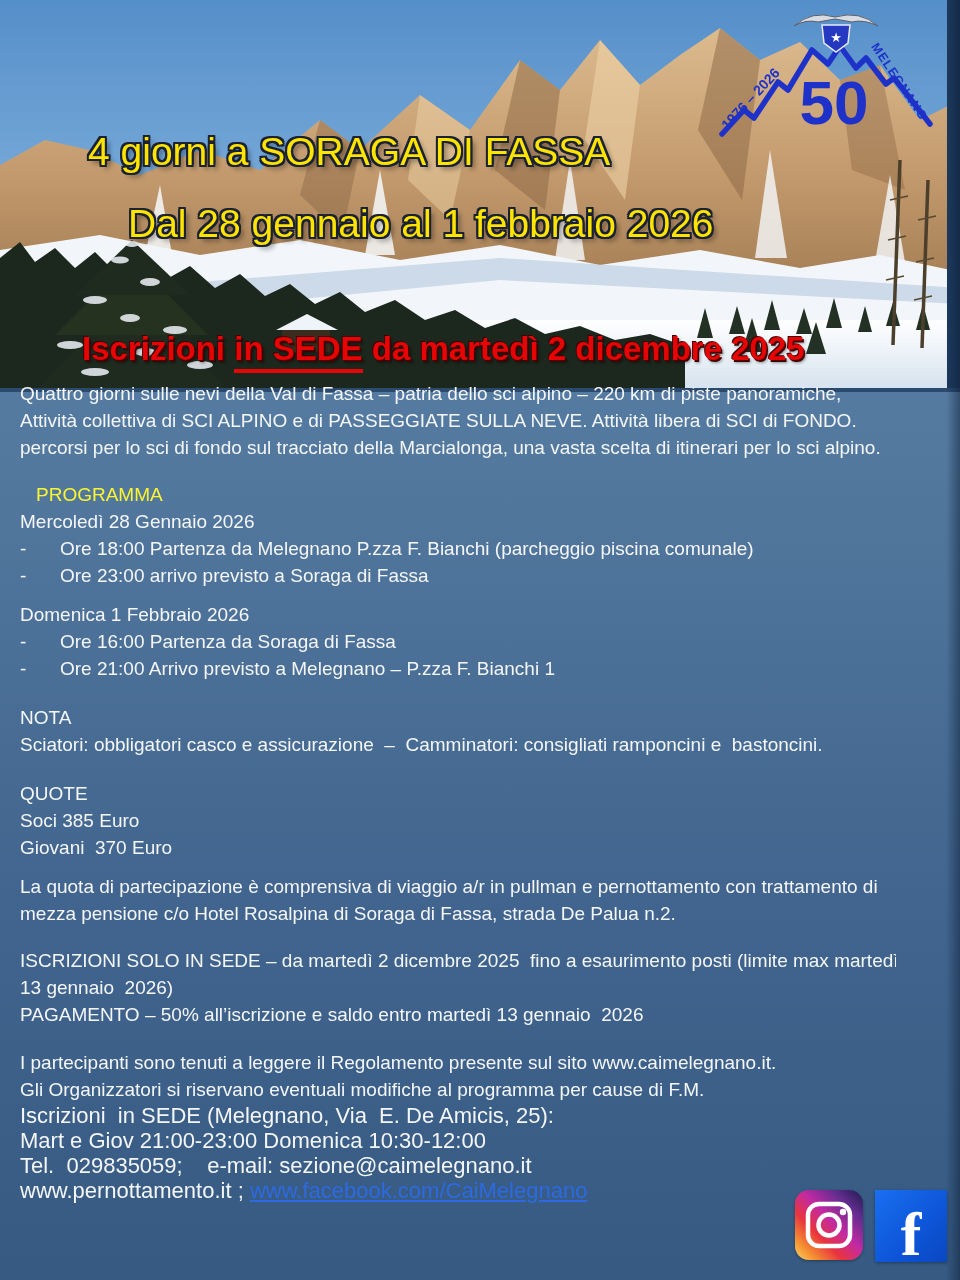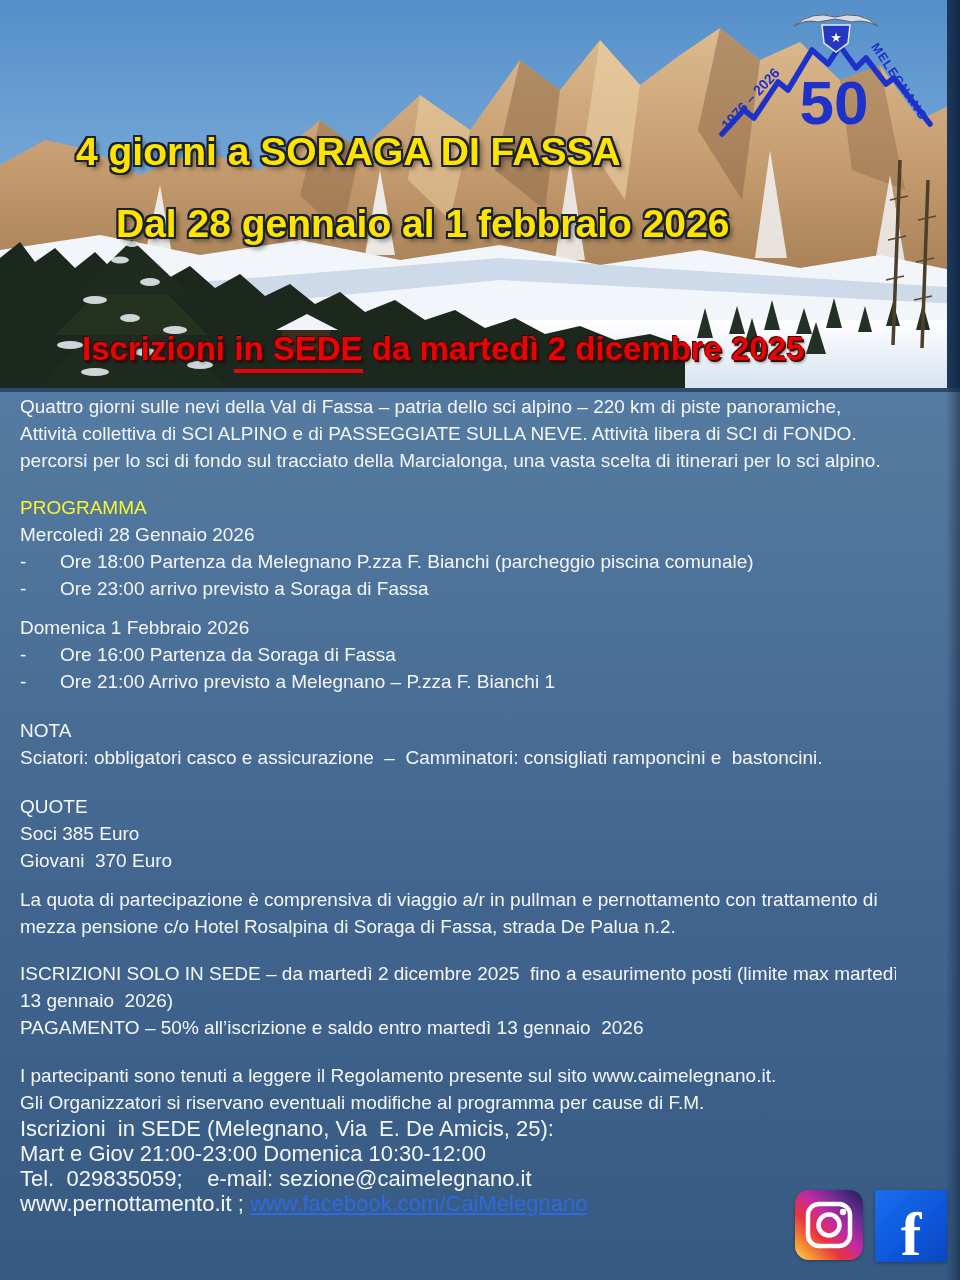--- a/index.html
+++ b/index.html
@@ -7,41 +7,41 @@
     position:relative;width:960px;height:1280px;overflow:hidden;
     font-family:"Liberation Sans",sans-serif;
     background:linear-gradient(to bottom,#5d84b1 0%,#54799f 35%,#41658e 70%,#365a82 100%);
   }
   
   .photo{position:absolute;top:0;left:0;width:960px;height:392px;}
   .photo svg{display:block;}
   .right-shade{position:absolute;top:0;right:0;width:14px;height:1280px;
     background:linear-gradient(to left,rgba(8,22,44,.45),rgba(8,22,44,0));pointer-events:none;z-index:5;}
   .title-yellow{
-    position:absolute;left:76px;z-index:4;
-    font-size:39px;font-weight:bold;letter-spacing:0px;color:#ffe400;white-space:pre;
+    position:absolute;left:88px;z-index:4;
+    font-size:39px;font-weight:normal;letter-spacing:0px;color:#ffe400;white-space:pre;
     text-shadow:2px 0 0 #1a2233,-2px 0 0 #1a2233,0 2px 0 #1a2233,0 -2px 0 #1a2233,
                 2px 2px 0 #1a2233,-2px -2px 0 #1a2233,2px -2px 0 #1a2233,-2px 2px 0 #1a2233,
                 4px 4px 5px rgba(0,0,0,.45);
     text-align:right;
   }
   .title-1{top:130px;}
   .title-2{top:202px;margin-left:40px;}
   .title-red{
     position:absolute;left:82px;top:330px;z-index:4;
     font-size:33px;font-weight:bold;color:#e60505;white-space:pre;
     text-shadow:1.5px 1.5px 0 #420000,-1px -1px 0 #420000,2.5px 2.5px 3px rgba(0,0,0,.4);
   }
   .title-red .u{border-bottom:4px solid #e60505;padding-bottom:2px;}
   .logo{position:absolute;left:716px;top:6px;width:222px;height:140px;z-index:4;}
   
-  .doc{position:absolute;top:385px;left:0;width:916px;z-index:3;
+  .doc{position:absolute;top:372px;left:0;width:916px;z-index:3;
     color:#f4f6f8;font-size:19px;line-height:27px;padding:8px 20px 0 20px;box-sizing:border-box;}
   .line{white-space:pre;overflow:hidden;}
-  .yellow{color:#fbf531;}
+  .yellow{color:#fbf531;margin-left:16px;}
   .bullet{display:flex;white-space:pre;}
   .bullet .dash{width:40px;flex:0 0 40px;}
   .m20{margin-top:20px;} .m19{margin-top:12px;} .m22{margin-top:22px;} .m21{margin-top:21px;}
   .small{font-size:22px;line-height:25px;}
   a.fb-link{color:#2d6ae0;text-decoration:underline;cursor:pointer;}
   
   .socials{position:absolute;left:795px;top:1190px;z-index:6;display:flex;gap:12px;}
   .ig{width:68px;height:70px;border-radius:14px;position:relative;
     background:linear-gradient(225deg,#1f1b4e 0%,#632d8f 22%,#c32aa3 45%,#e8343f 65%,#f59331 85%,#fcd36b 100%);
     box-shadow:0 1px 3px rgba(0,0,0,.35);}

